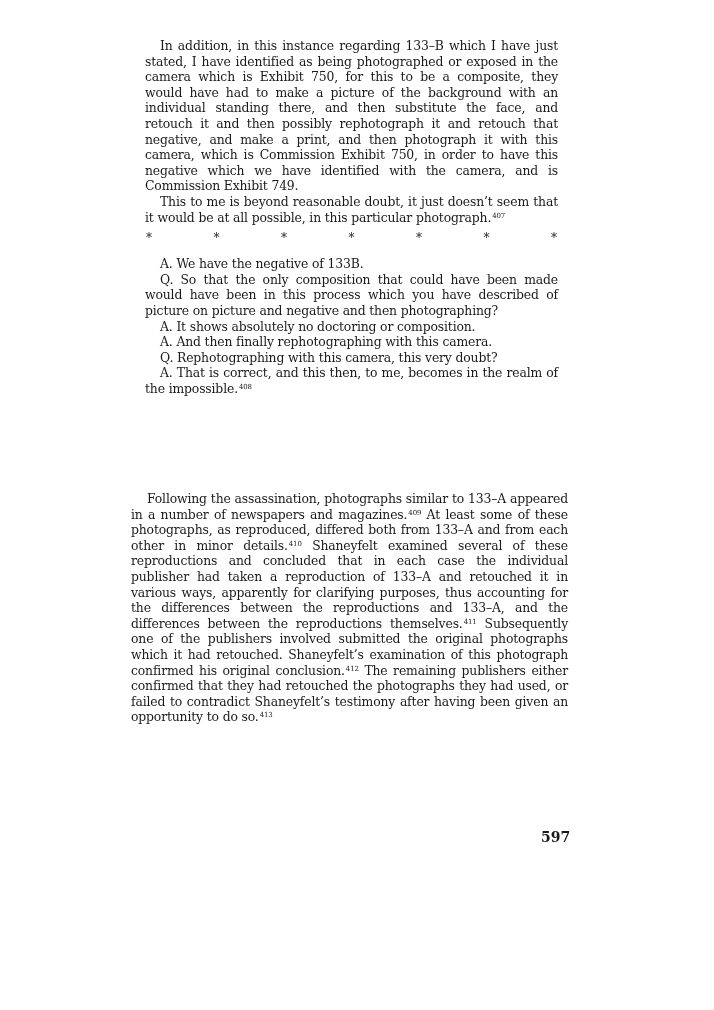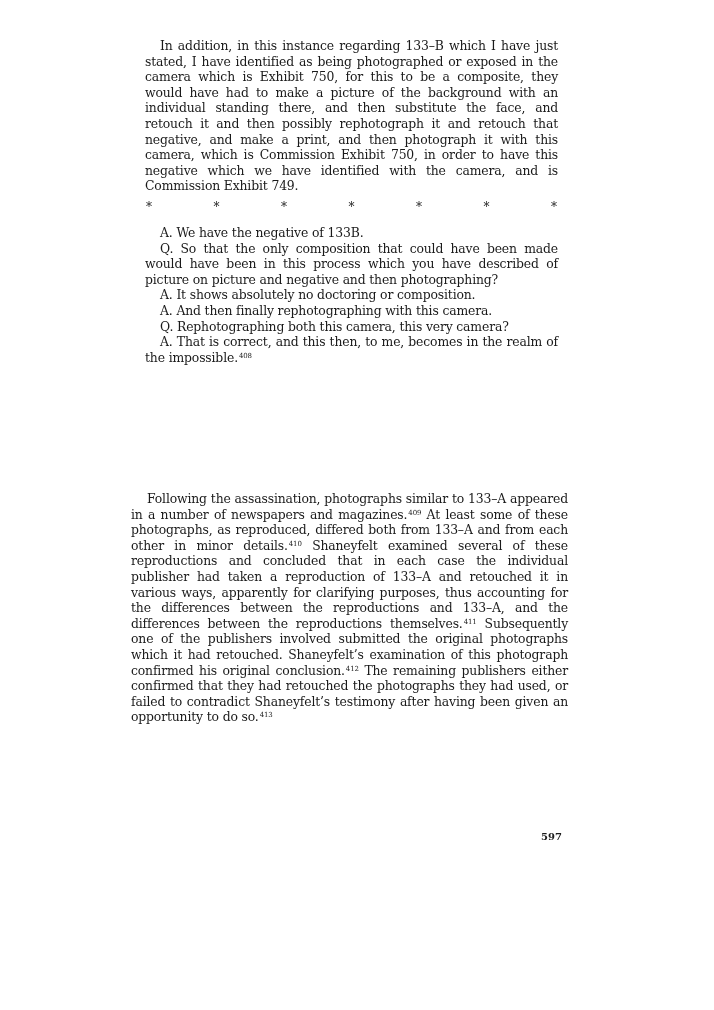--- a/index.html
+++ b/index.html
@@ -65,48 +65,49 @@
       text-align: justify;
     }
     .body-block p {
       margin: 0;
       text-indent: 16px;
     }
     .page-number {
       position: absolute;
       left: 541px;
       top: 830px;
-      font-size: 10px;
+      font-size: 14px;
       font-weight: bold;
       line-height: 14px;
     }
   </style>
 </head>
 <body>
 
 <div class="page">
 
   <div class="quote-block">
     <p><span>In addition, in this instance regarding 133–B which I have just stated, I have identified as being photographed or exposed in the camera which is Exhibit 750, for this to be a composite, they would have had to make a picture of the background with an individual standing there, and then substitute the face, and retouch it and then possibly rephotograph it and retouch that negative, and make a print, and then photograph it with this camera, which is Commission Exhibit 750, in order to have this negative which we have identified with the camera, and is Commission Exhibit 749.</span></p>
+    <p><span>This to me is beyond reasonable doubt, it just doesn’t seem that it would be at all possible, in this particular photograph.</span><sup>407</sup></p>
 
     <div class="stars">
       <span>*</span>
       <span>*</span>
       <span>*</span>
       <span>*</span>
       <span>*</span>
       <span>*</span>
       <span>*</span>
     </div>
 
     <p><span>A. We have the negative of 133B.</span></p>
     <p><span>Q. So that the only composition that could have been made would have been in this process which you have described of picture on picture and negative and then photographing?</span></p>
     <p><span>A. It shows absolutely no doctoring or composition.</span></p>
     <p><span>A. And then finally rephotographing with this camera.</span></p>
-    <p><span>Q. Rephotographing both this camera, this very camera?</span></p>
+    <p><span>Q. Rephotographing with this camera, this very doubt?</span></p>
     <p><span>A. That is correct, and this then, to me, becomes in the realm of the impossible.</span><sup>408</sup></p>
   </div>
 
   <div class="body-block">
     <p>
       <span>Following the assassination, photographs similar to 133–A appeared in a number of newspapers and magazines.</span><sup>409</sup><span>  At least some of these photographs, as reproduced, differed both from 133–A and from each other in minor details.</span><sup>410</sup><span>  Shaneyfelt examined several of these reproductions and concluded that in each case the individual publisher had taken a reproduction of 133–A and retouched it in various ways, apparently for clarifying purposes, thus accounting for the differences between the reproductions and 133–A, and the differences between the reproductions themselves.</span><sup>411</sup><span>  Subsequently one of the publishers involved submitted the original photographs which it had retouched.  Shaneyfelt’s examination of this photograph confirmed his original conclusion.</span><sup>412</sup><span>  The remaining publishers either confirmed that they had retouched the photographs they had used, or failed to contradict Shaneyfelt’s testimony after having been given an opportunity to do so.</span><sup>413</sup>
     </p>
   </div>
 
   <div class="page-number">597</div>

